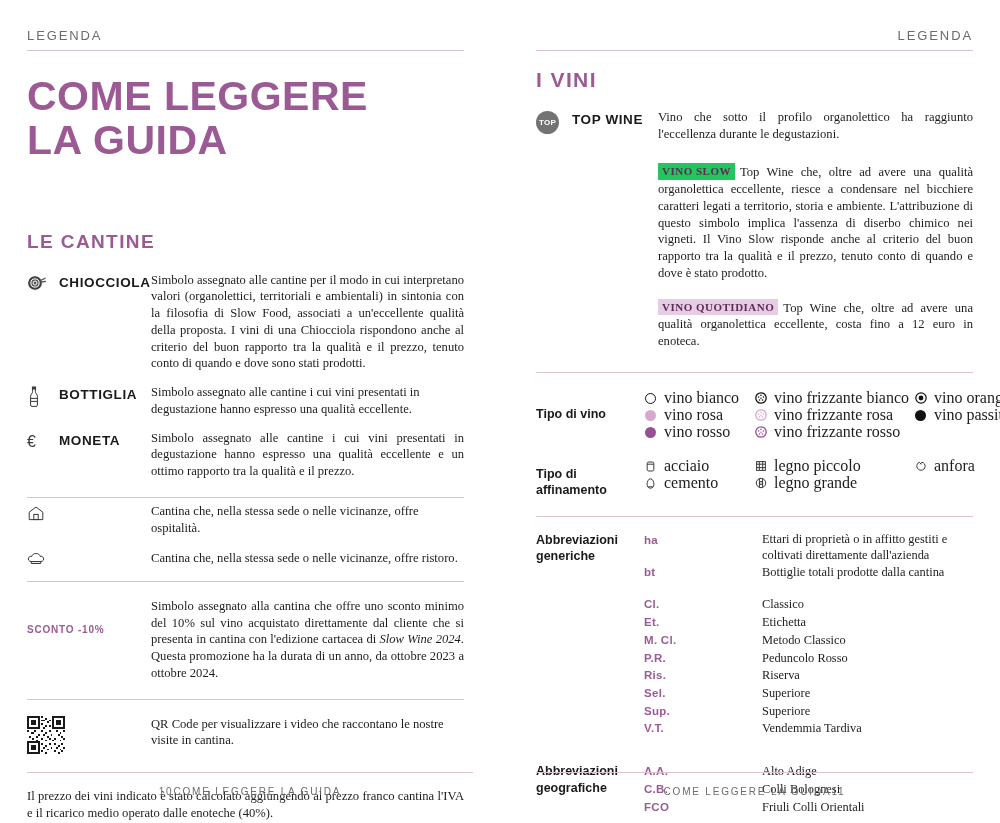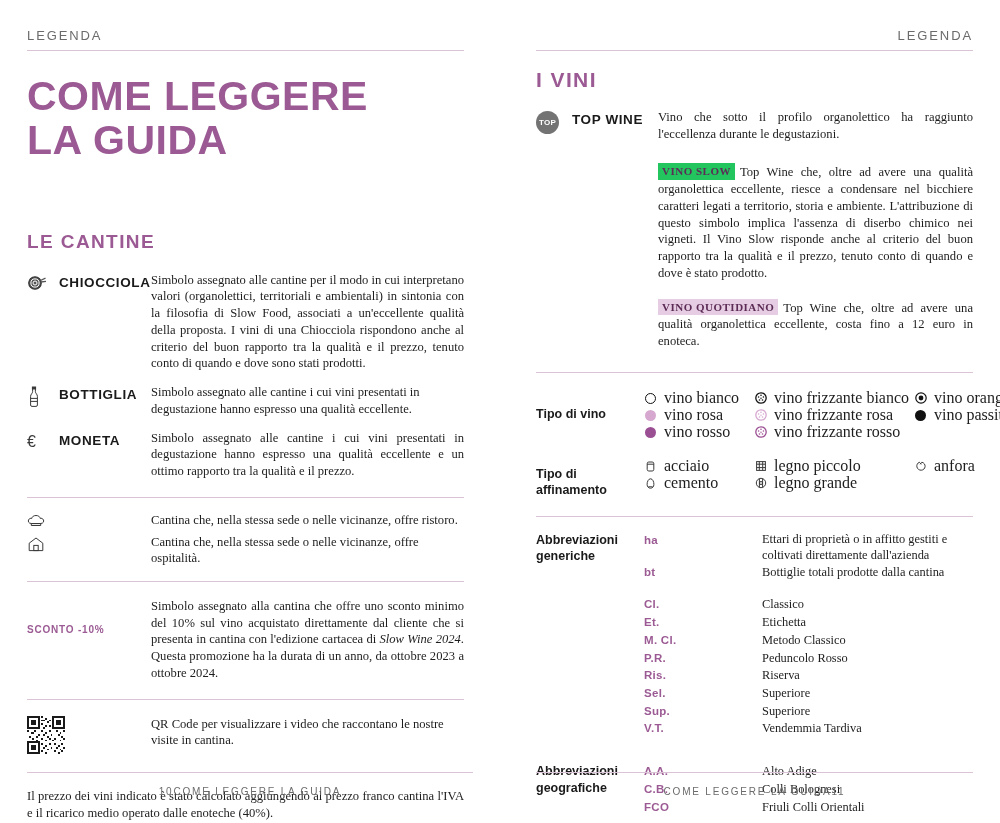--- a/index.html
+++ b/index.html
@@ -164,42 +164,42 @@
     </div>
 
     <div class="lrow" style="margin-top:12px">
       <div class="licon" style="font-size:16px;color:#3a3a3a;line-height:20px;">€</div>
       <div class="lname">MONETA</div>
       <div class="ltext">Simbolo assegnato alle cantine i cui vini presentati in degustazione hanno espresso una qualità eccellente e un ottimo rapporto tra la qualità e il prezzo.</div>
     </div>
 
     <div class="hr" style="margin-top:17px"></div>
 
-    <div class="lrow" style="margin-top:14px">
-      <div class="licon">
-        <svg width="18" height="14" viewBox="0 0 18 14">
-          <path d="M4.2 9.5 C1.6 9.3 0.8 7.4 1.6 5.8 C2.2 4.5 3.8 4 4.8 4.4 C5 2.6 6.8 1.5 9 1.5 C11.2 1.5 13 2.6 13.2 4.4 C14.2 4 15.8 4.5 16.4 5.8 C17.2 7.4 16.4 9.3 13.8 9.5 Z" fill="none" stroke="#3a3a3a" stroke-width="1"></path>
-          <path d="M4.3 9.6 h9.4 v1.9 h-9.4 z" fill="none" stroke="#3a3a3a" stroke-width="1"></path>
-        </svg>
-      </div>
-      <div class="lname"></div>
-      <div class="ltext nj">Cantina che, nella stessa sede o nelle vicinanze, offre ristoro.</div>
-    </div>
-
     <div class="lrow" style="margin-top:5px">
       <div class="licon">
         <svg width="18" height="17" viewBox="0 0 18 17">
           <g fill="none" stroke="#3a3a3a" stroke-width="1">
             <path d="M2.2 7.2 L9 2 L15.8 7.2 V14.6 H2.2 Z"></path>
             <rect x="6.8" y="9.4" width="4.4" height="5.2"></rect>
           </g>
         </svg>
       </div>
       <div class="lname"></div>
       <div class="ltext nj">Cantina che, nella stessa sede o nelle vicinanze, offre ospitalità.</div>
+    </div>
+
+    <div class="lrow" style="margin-top:14px">
+      <div class="licon">
+        <svg width="18" height="14" viewBox="0 0 18 14">
+          <path d="M4.2 9.5 C1.6 9.3 0.8 7.4 1.6 5.8 C2.2 4.5 3.8 4 4.8 4.4 C5 2.6 6.8 1.5 9 1.5 C11.2 1.5 13 2.6 13.2 4.4 C14.2 4 15.8 4.5 16.4 5.8 C17.2 7.4 16.4 9.3 13.8 9.5 Z" fill="none" stroke="#3a3a3a" stroke-width="1"></path>
+          <path d="M4.3 9.6 h9.4 v1.9 h-9.4 z" fill="none" stroke="#3a3a3a" stroke-width="1"></path>
+        </svg>
+      </div>
+      <div class="lname"></div>
+      <div class="ltext nj">Cantina che, nella stessa sede o nelle vicinanze, offre ristoro.</div>
     </div>
 
     <div class="hr" style="margin-top:14px"></div>
 
     <div class="lrow" style="margin-top:16px">
       <div style="width:124px;flex:0 0 124px;padding-top:26px;" class="sconto">SCONTO -10%</div>
       <div class="ltext"><span>Simbolo assegnato alla cantina che offre uno sconto minimo del 10% sul vino acquistato direttamente dal cliente che si presenta in cantina con l'edizione cartacea di </span><i>Slow Wine 2024</i><span>. Questa promozione ha la durata di un anno, da ottobre 2023 a ottobre 2024.</span></div>
     </div>
 
     <div class="hr" style="margin-top:17px"></div>

